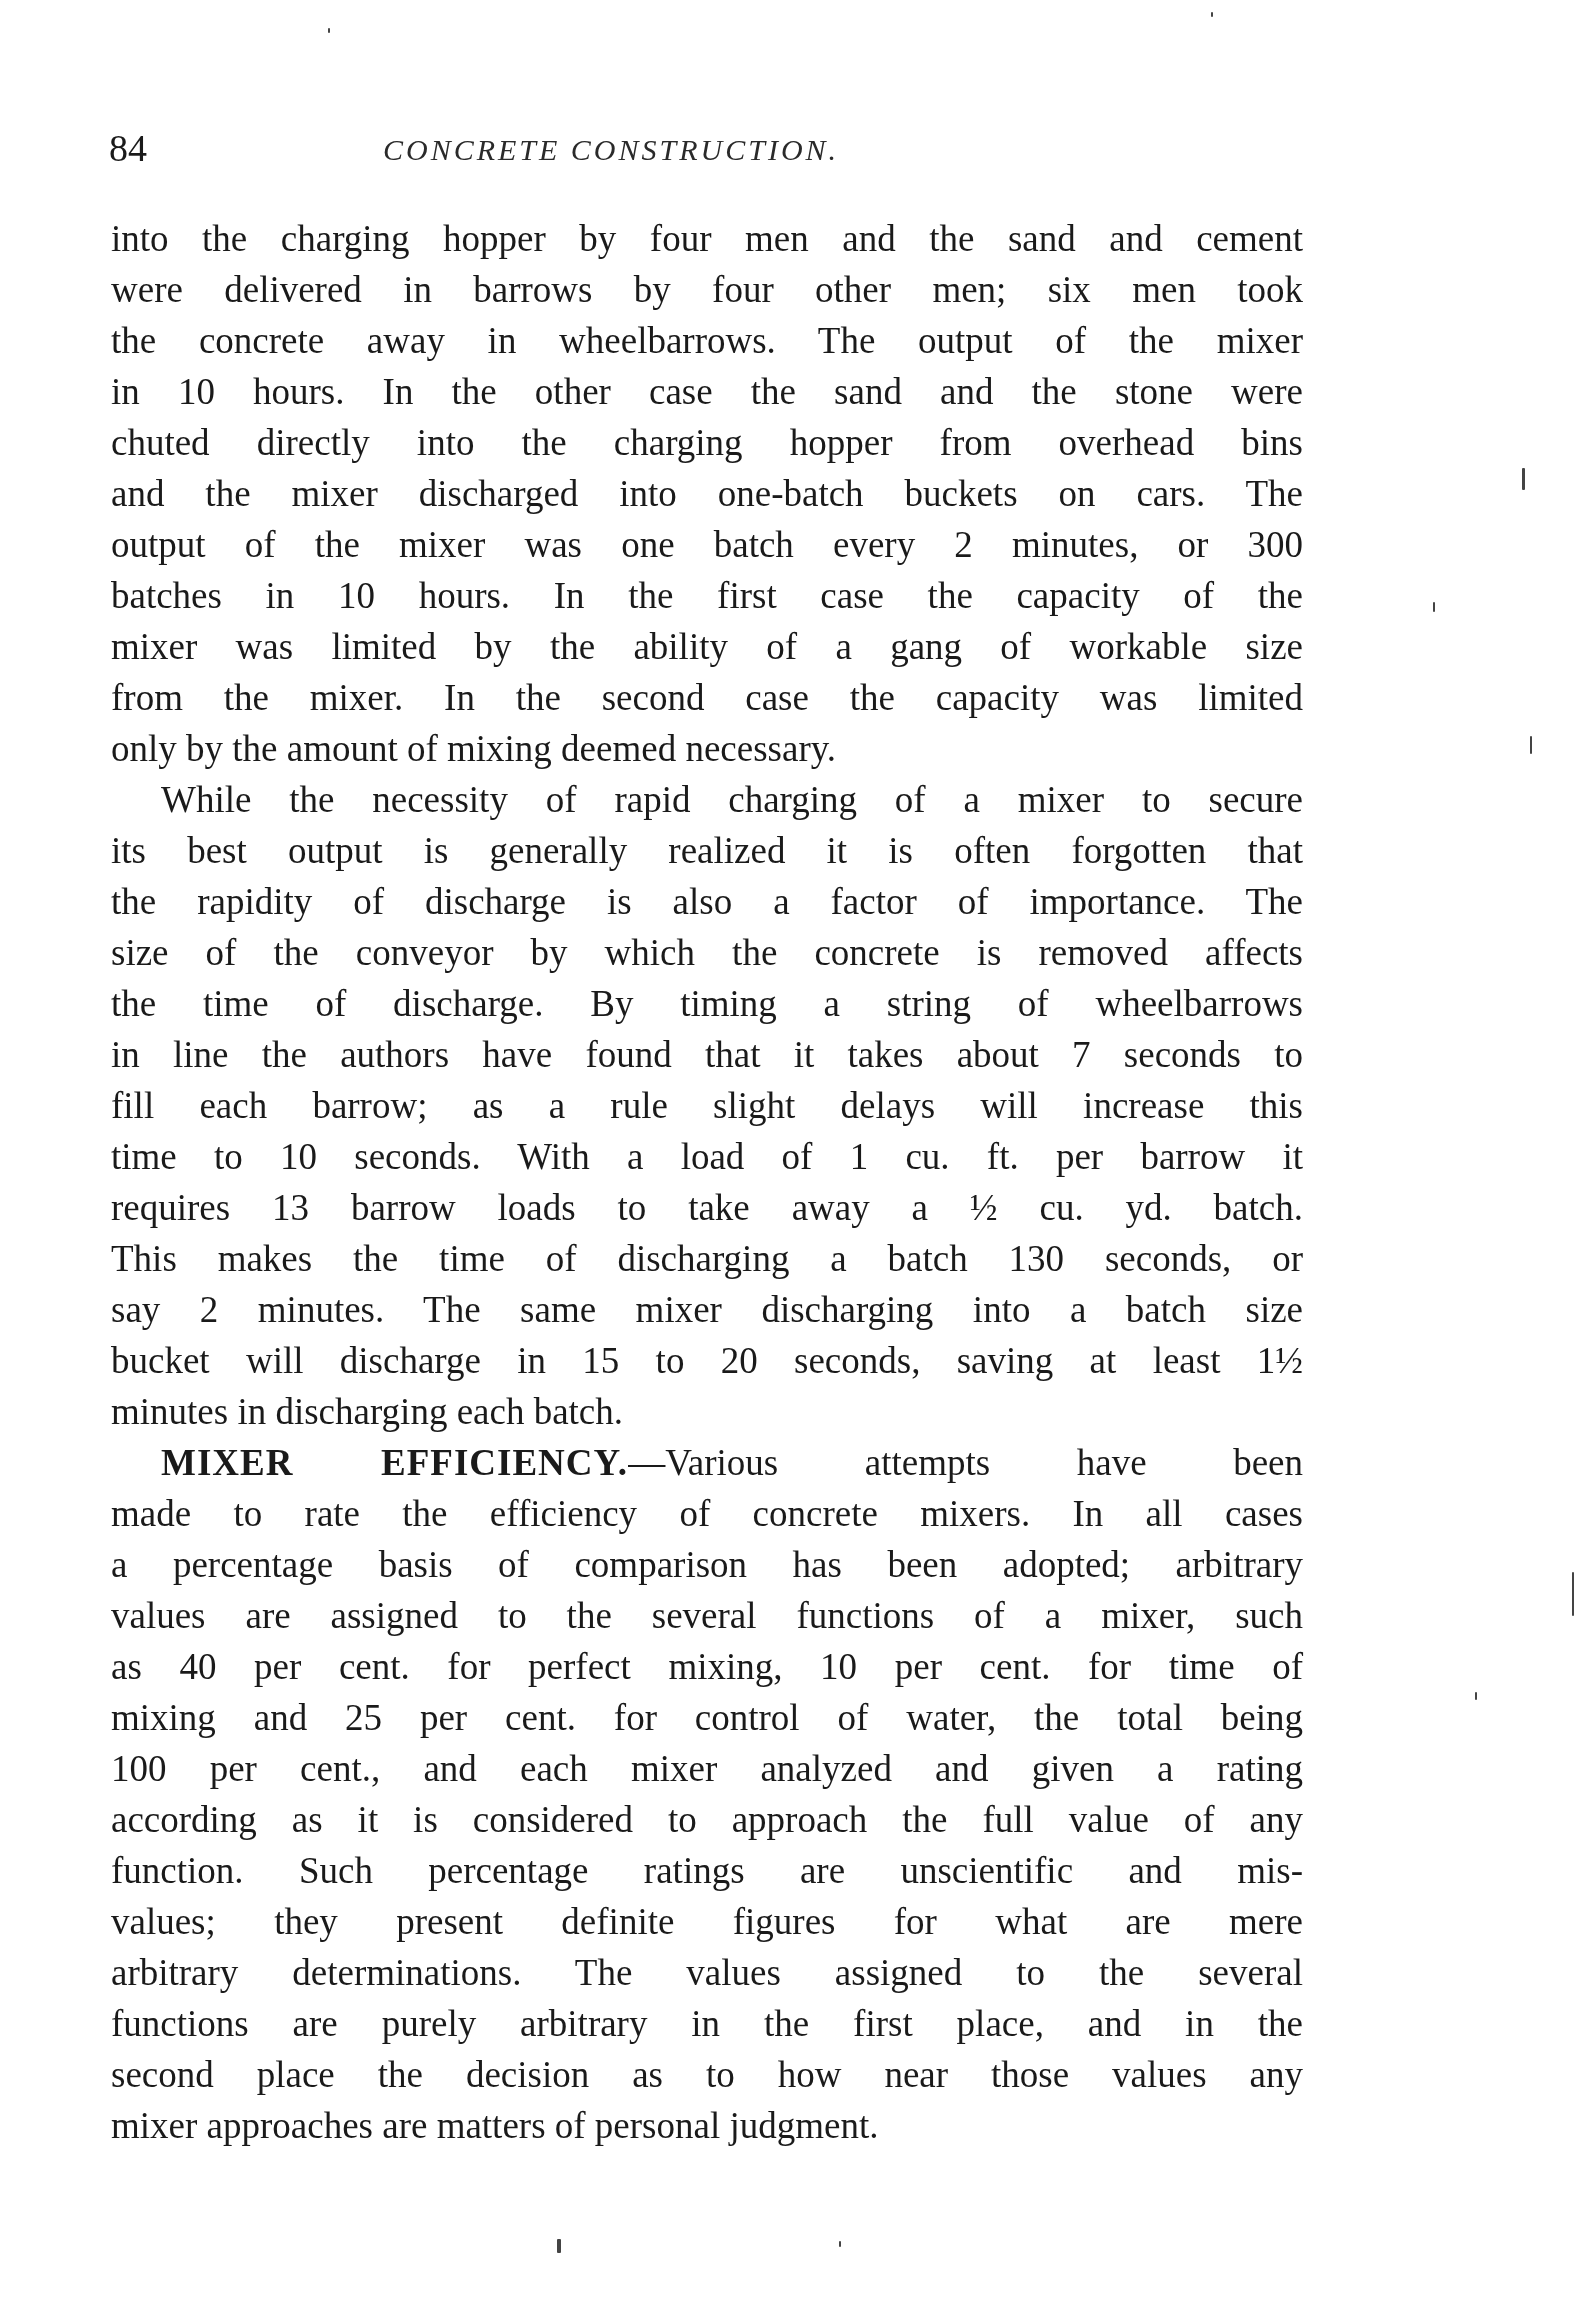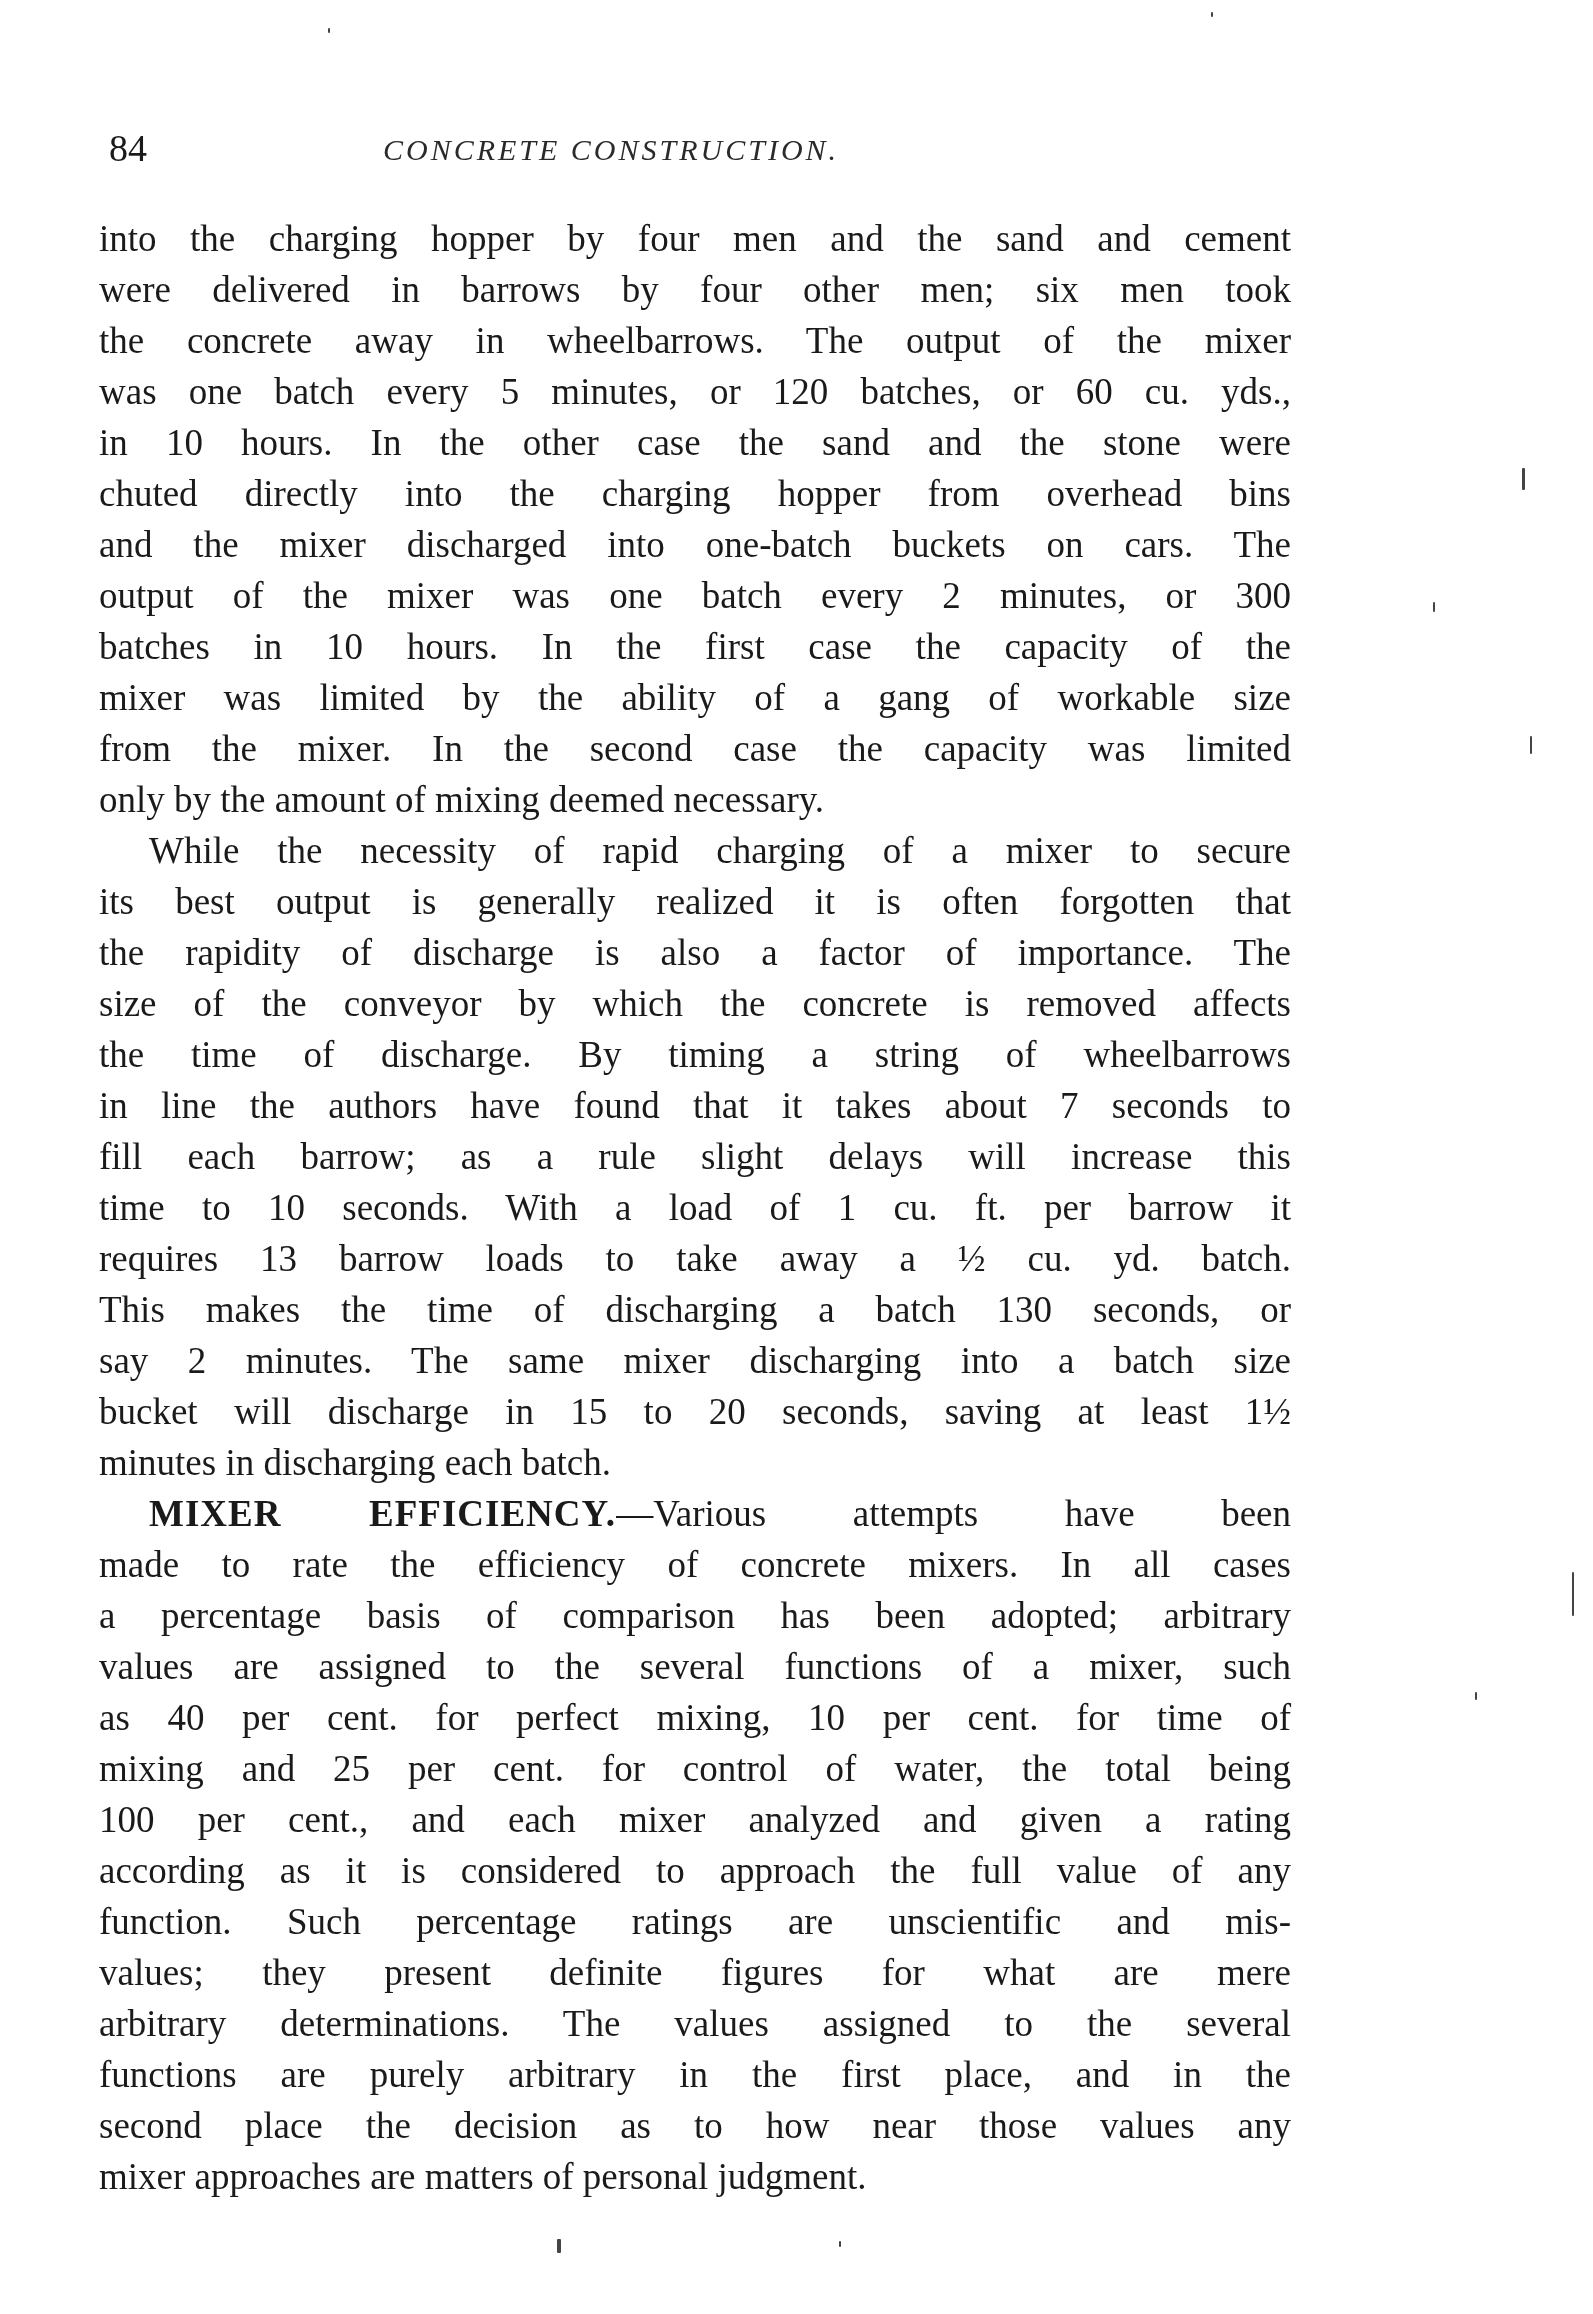--- a/index.html
+++ b/index.html
@@ -40,21 +40,21 @@
     left: 274px;
     top: 2px;
     font-style: italic;
     font-size: 30px;
     letter-spacing: 3px;
     line-height: 50px;
     color: #2a2a2a;
   }
   .body-text {
     position: absolute;
-    left: 99px;
+    left: 111px;
     top: 213px;
     width: 1192px;
     font-size: 37px;
     line-height: 51px;
   }
   .line {
     display: block;
     text-align: justify;
     text-align-last: justify;
     white-space: nowrap;
@@ -97,21 +97,20 @@
     <span class="page-number">84</span>
     <span class="running-title">CONCRETE CONSTRUCTION.</span>
   </div>
 
   <div class="body-text">
 
     <div>
       <div class="line"><span class="line-inner">into the charging hopper by four men and the sand and cement</span></div>
       <div class="line"><span class="line-inner">were delivered in barrows by four other men; six men took</span></div>
       <div class="line"><span class="line-inner">the concrete away in wheelbarrows.  The output of the mixer</span></div>
-      <div class="line"><span class="line-inner">was one batch every 5 minutes, or 120 batches, or 60 cu. yds.,</span></div>
       <div class="line"><span class="line-inner">in 10 hours.  In the other case the sand and the stone were</span></div>
       <div class="line"><span class="line-inner">chuted directly into the charging hopper from overhead bins</span></div>
       <div class="line"><span class="line-inner">and the mixer discharged into one-batch buckets on cars.  The</span></div>
       <div class="line"><span class="line-inner">output of the mixer was one batch every 2 minutes, or 300</span></div>
       <div class="line"><span class="line-inner">batches in 10 hours.  In the first case the capacity of the</span></div>
       <div class="line"><span class="line-inner">mixer was limited by the ability of a gang of workable size</span></div>
       <div class="line"><span class="line-inner">from the mixer.  In the second case the capacity was limited</span></div>
       <div class="line last"><span class="line-inner">only by the amount of mixing deemed necessary.</span></div>
     </div>
 

